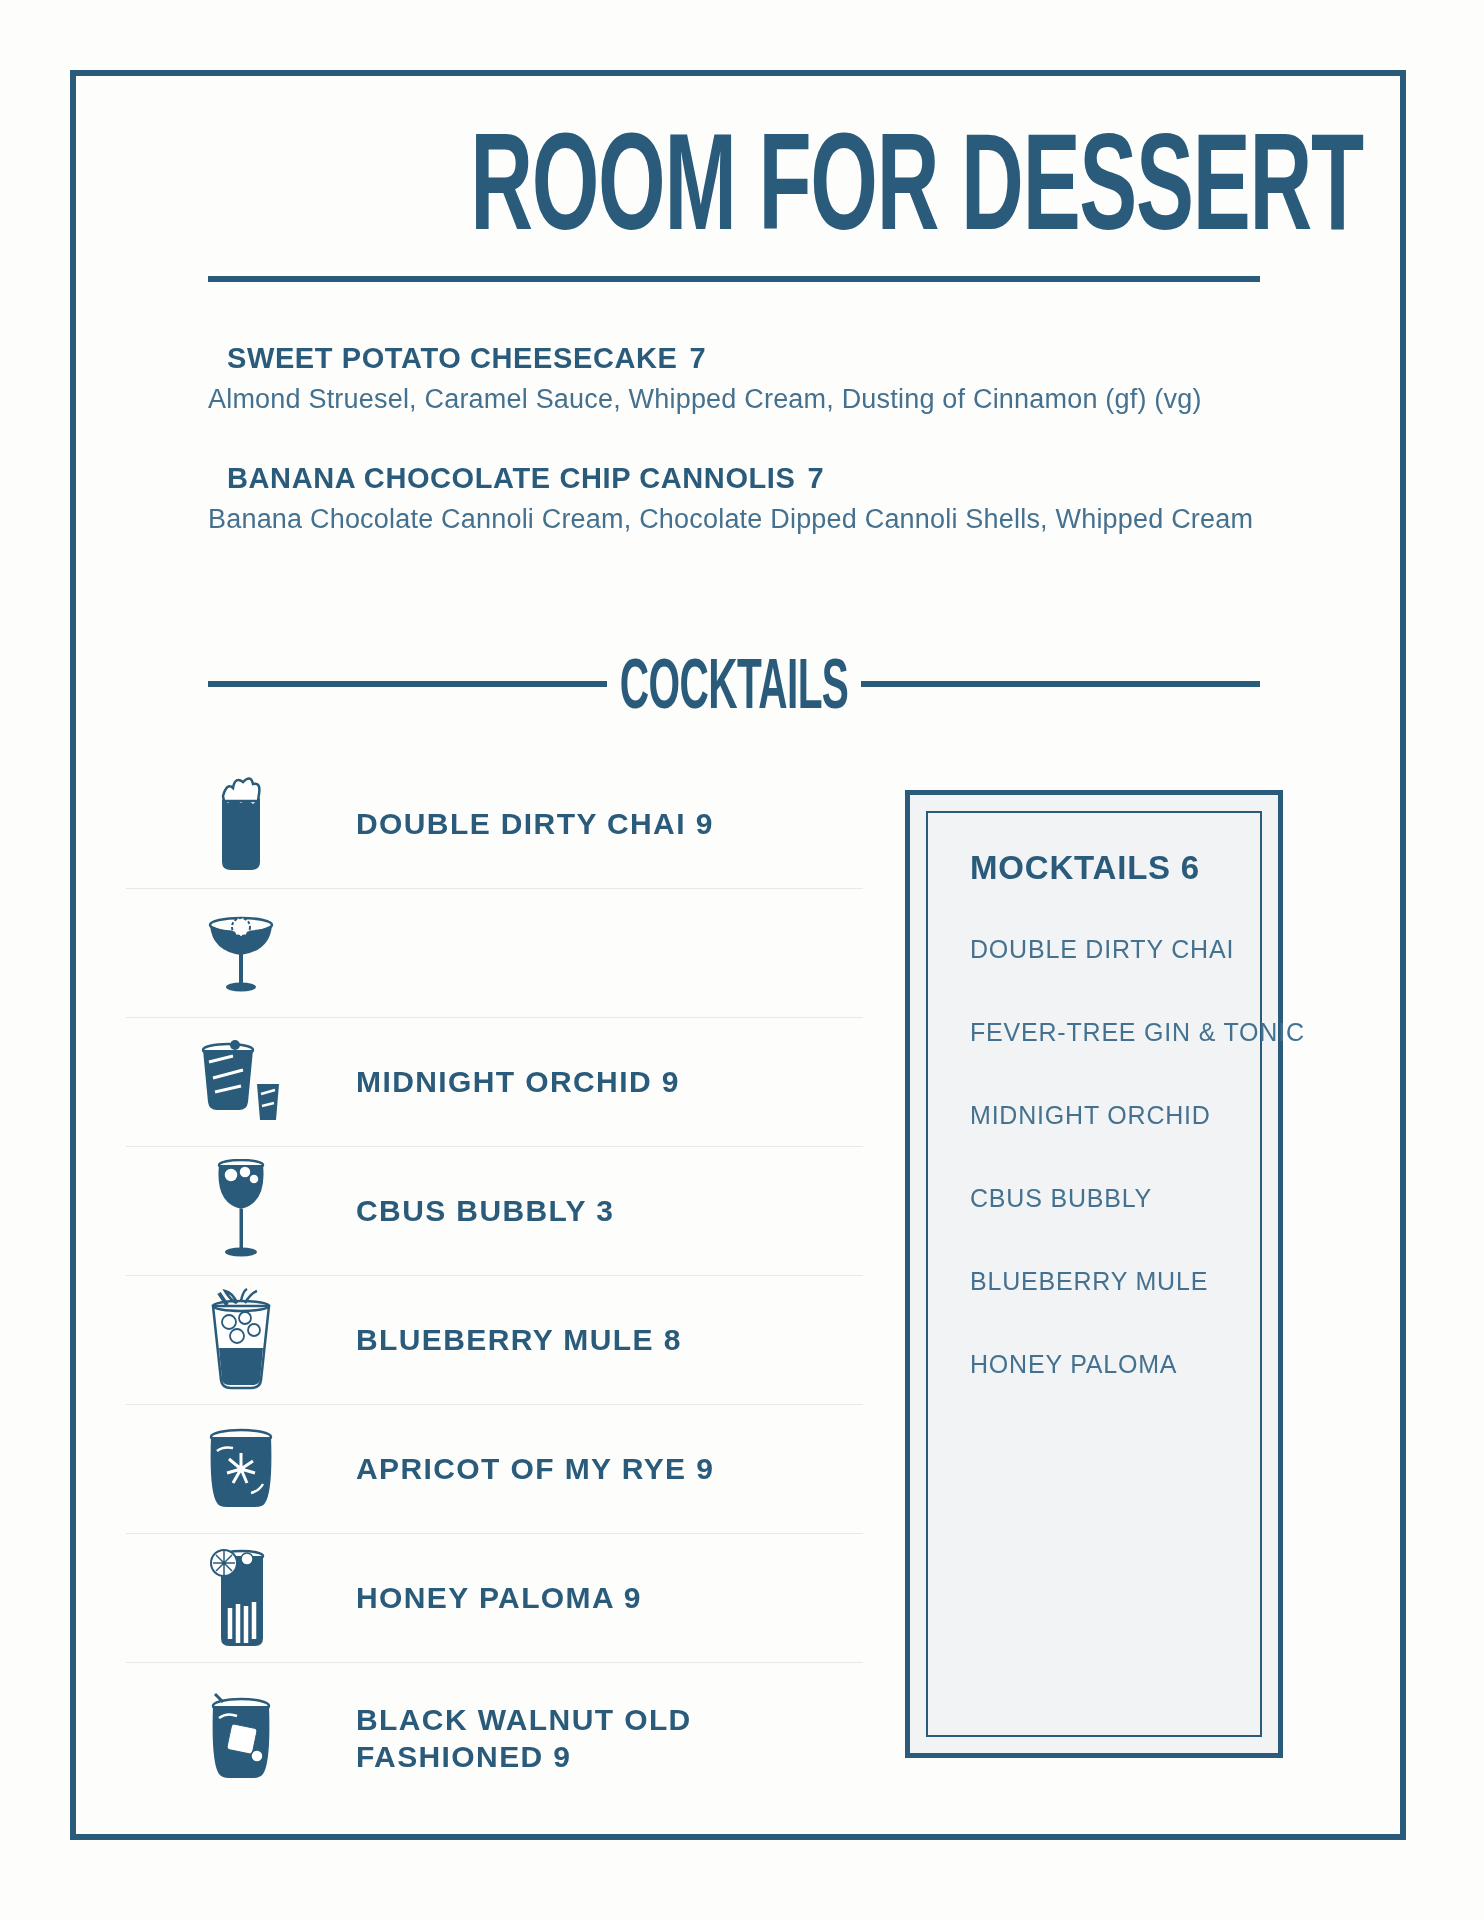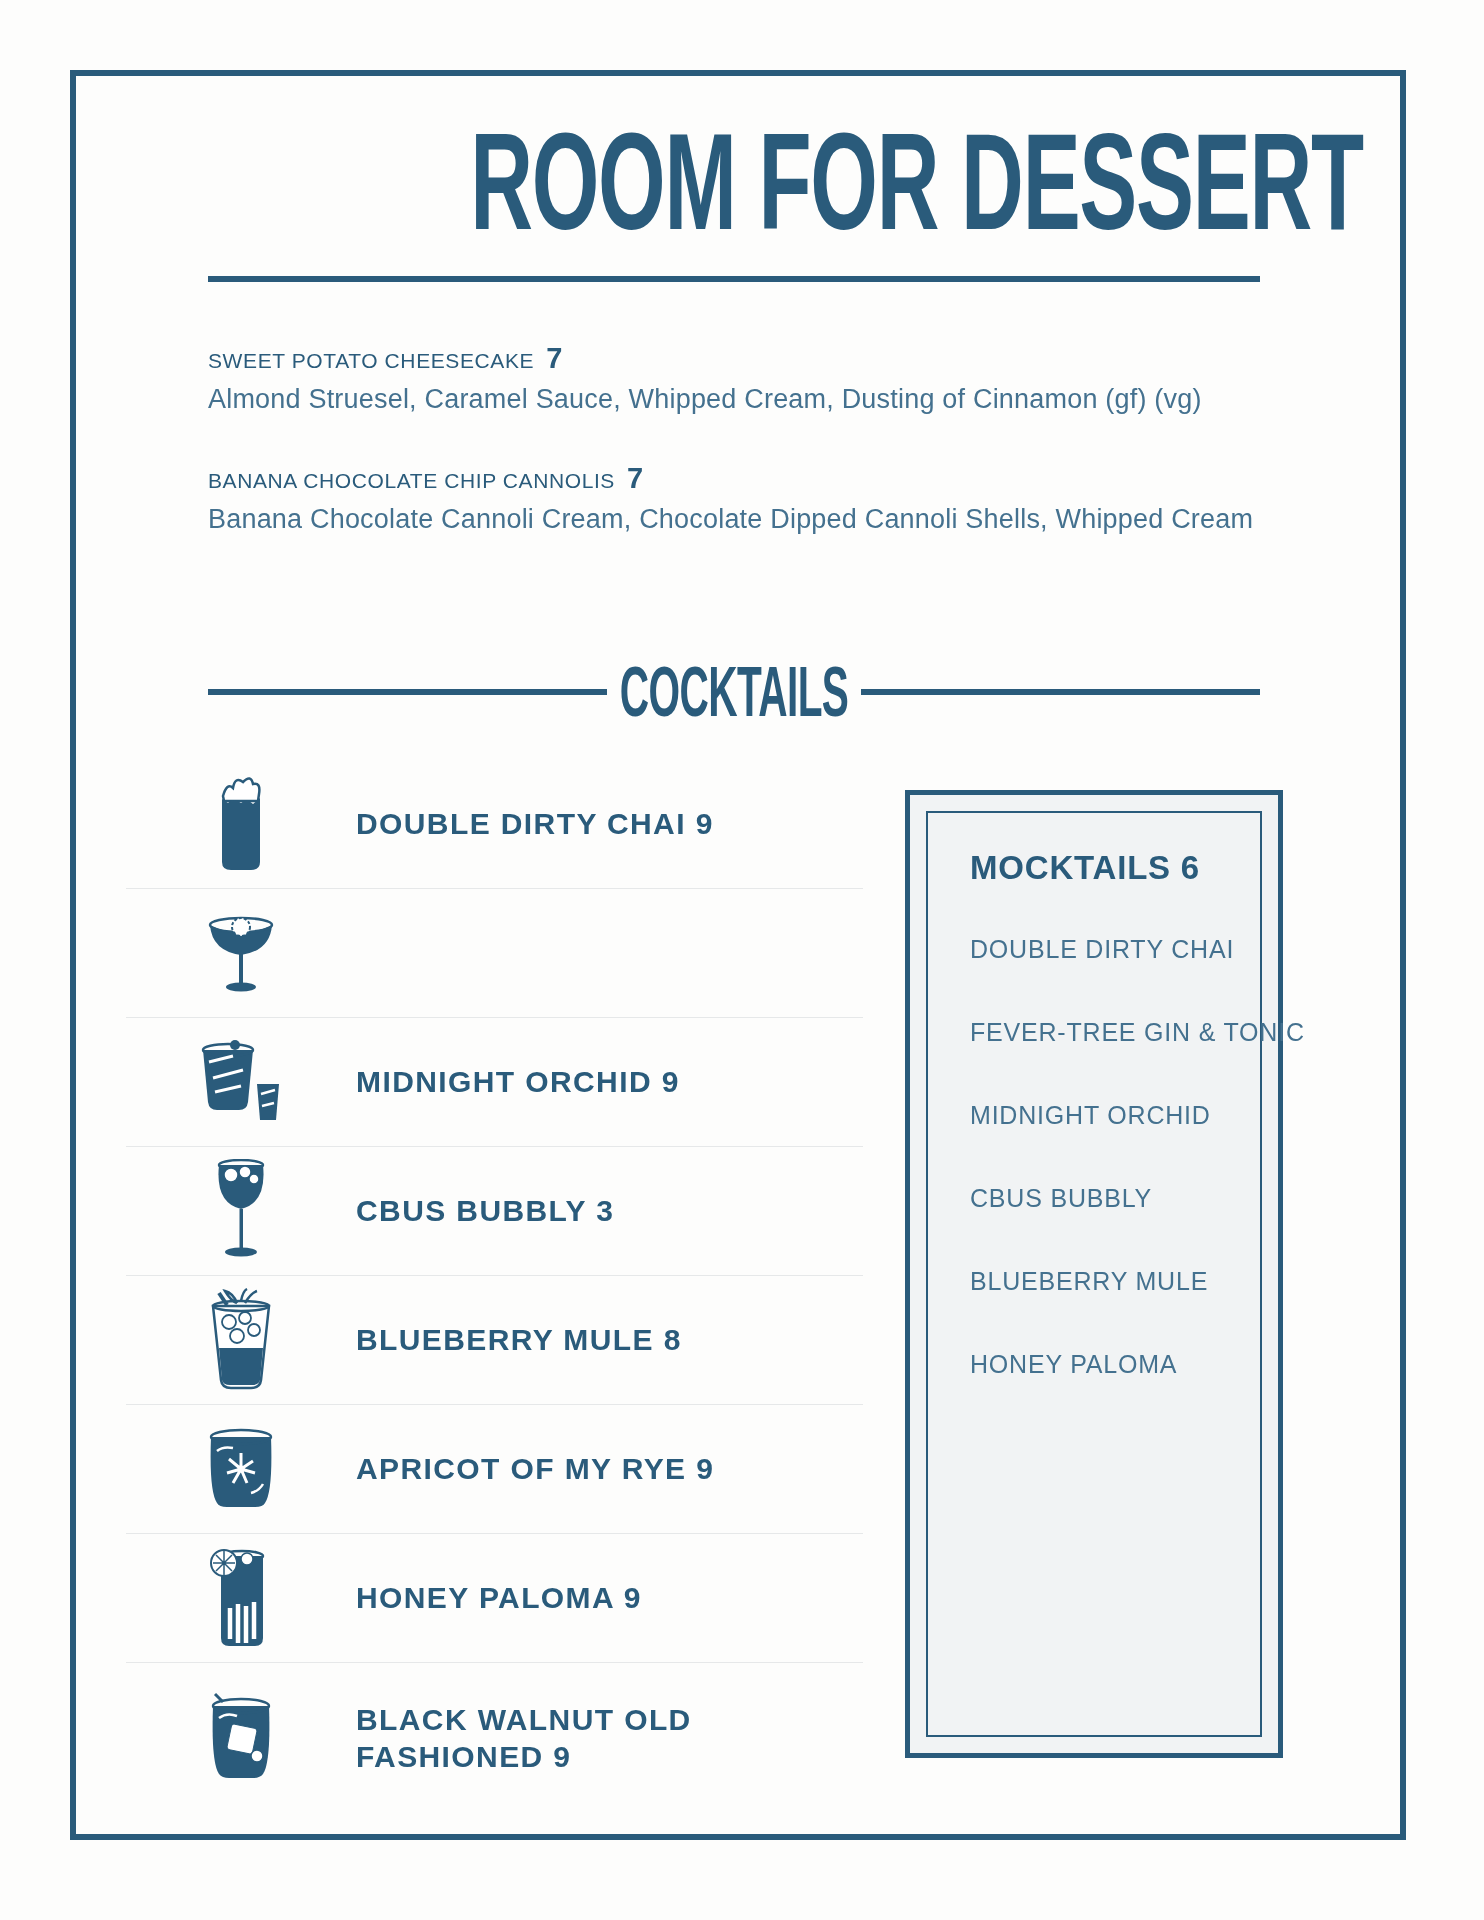--- a/index.html
+++ b/index.html
@@ -31,31 +31,31 @@
   }
   .title-rule{
     position:absolute;left:208px;top:276px;width:1052px;height:6px;
     background:var(--primary);
   }
   
   .dessert{position:absolute;left:208px;width:1070px;}
   .dessert-1{top:342px;}
   .dessert-2{top:462px;}
   .dessert-name{
-    font-size:21px;font-weight:normal;letter-spacing:0.6px;color:var(--primary);
+    font-size:29px;font-weight:bold;letter-spacing:0.6px;color:var(--primary);margin-left:19px;
   }
   .dessert-price{display:inline-block;margin-left:12px;font-size:29px;font-weight:bold;color:var(--primary);}
   .dessert-desc{
     margin-top:9px;font-size:27px;font-weight:400;letter-spacing:0.2px;
     color:var(--text-muted);
   }
   
   .cocktails-header{
     position:absolute;left:208px;top:644px;width:1052px;height:80px;
-    display:flex;align-items:center;gap:14px;margin-top:8px;
+    display:flex;align-items:center;gap:14px;
   }
   .cocktails-header .rule{flex:1;height:6px;background:var(--primary);}
   .cocktails-title{
     display:inline-block;font-size:70px;font-weight:bold;line-height:1;
     letter-spacing:-1px;color:var(--primary);white-space:nowrap;
     transform:scaleX(0.58);transform-origin:50% 50%;margin:0 -84px;
   }
   
   .cocktail-list{position:absolute;left:126px;top:760px;width:737px;}
   .cocktail-row{

